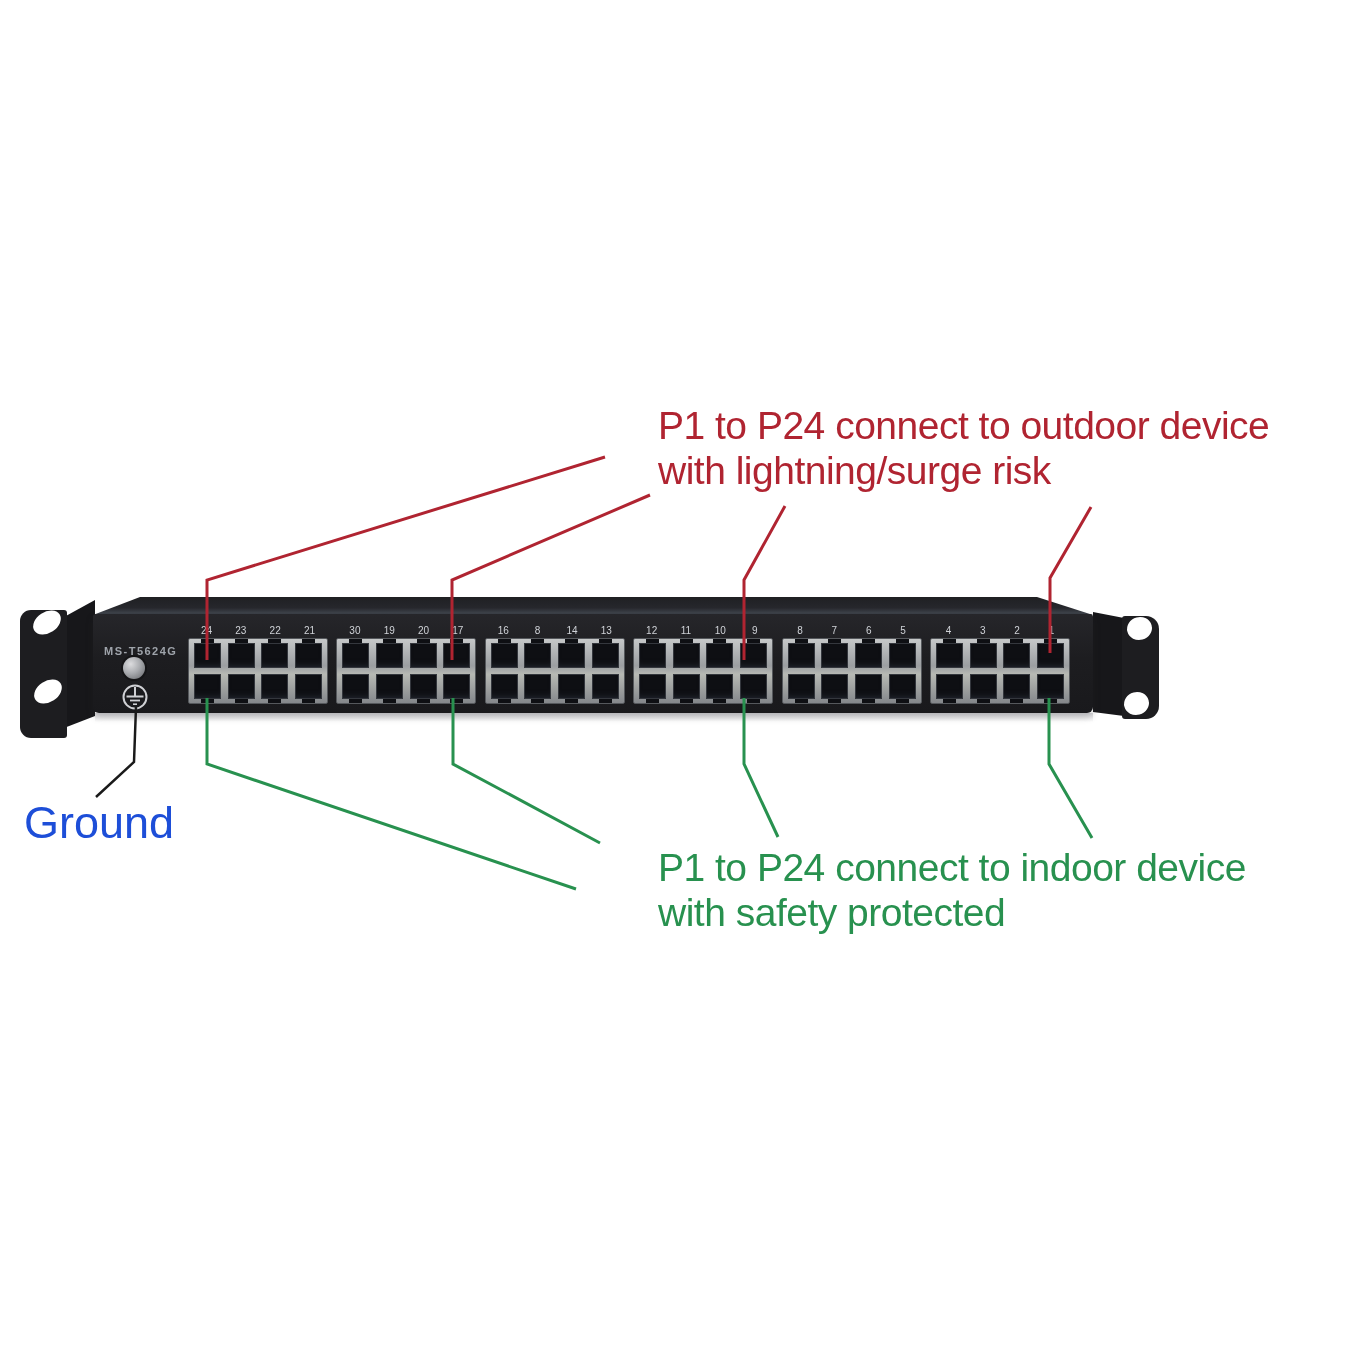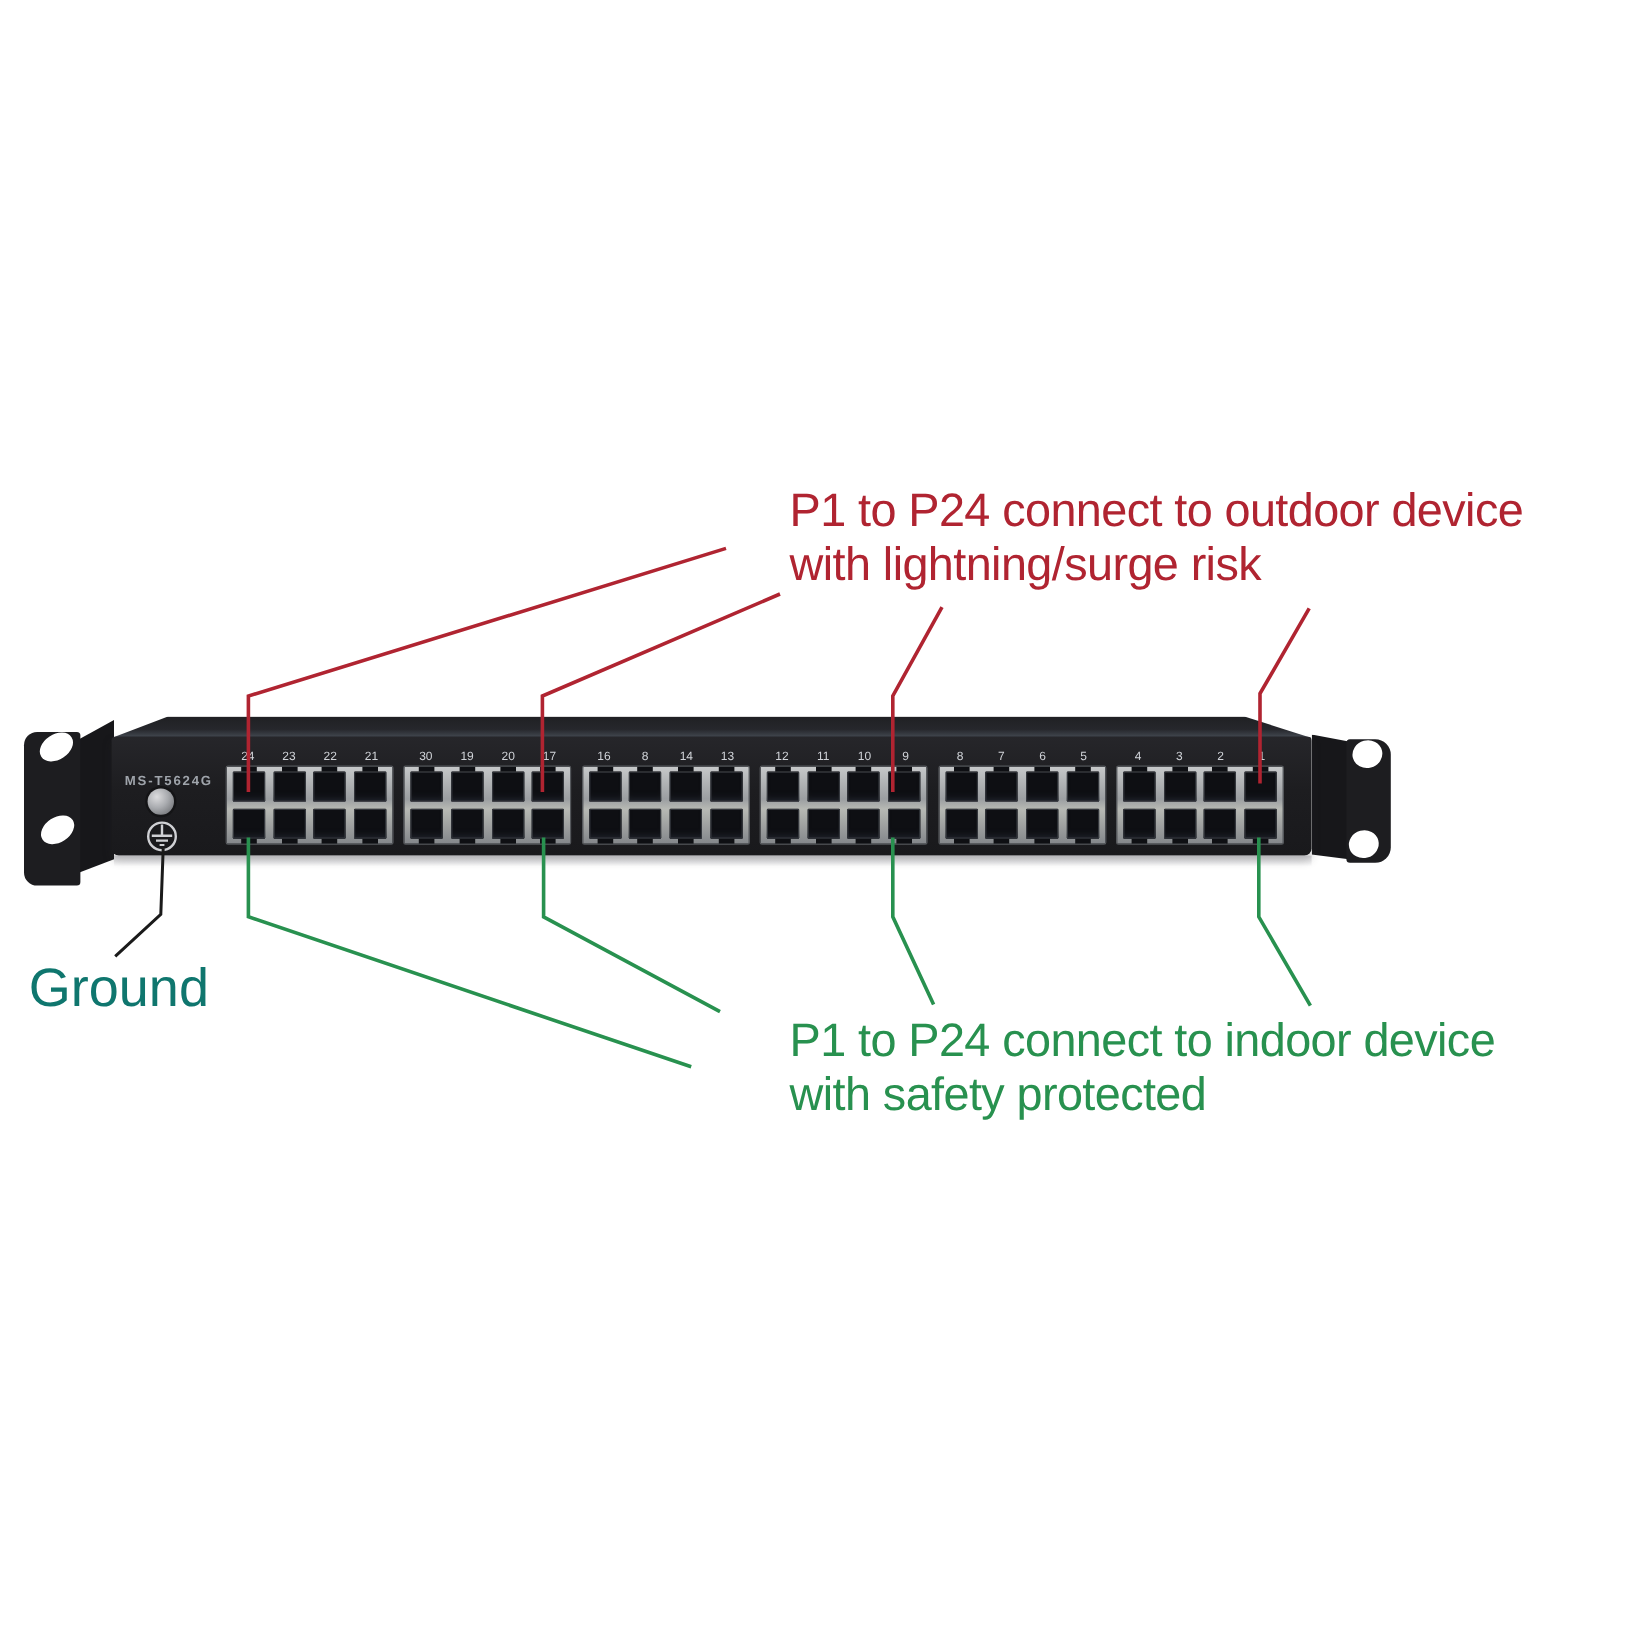--- a/index.html
+++ b/index.html
@@ -255,15 +255,15 @@
   </svg>
 
   <div class="anno anno-outdoor" style="color: rgb(176, 36, 49);">
     <div>P1 to P24 connect to outdoor device</div>
     <div>with lightning/surge risk</div>
   </div>
   <div class="anno anno-indoor" style="color: rgb(40, 145, 79);">
     <div>P1 to P24 connect to indoor device</div>
     <div>with safety protected</div>
   </div>
-  <div class="ground-label" style="color: #0f766e; text-align: right;">Ground</div>
+  <div class="ground-label" style="color: #1d4ed8; text-align: right;">Ground</div>
 
 </div>
 
 </body></html>

